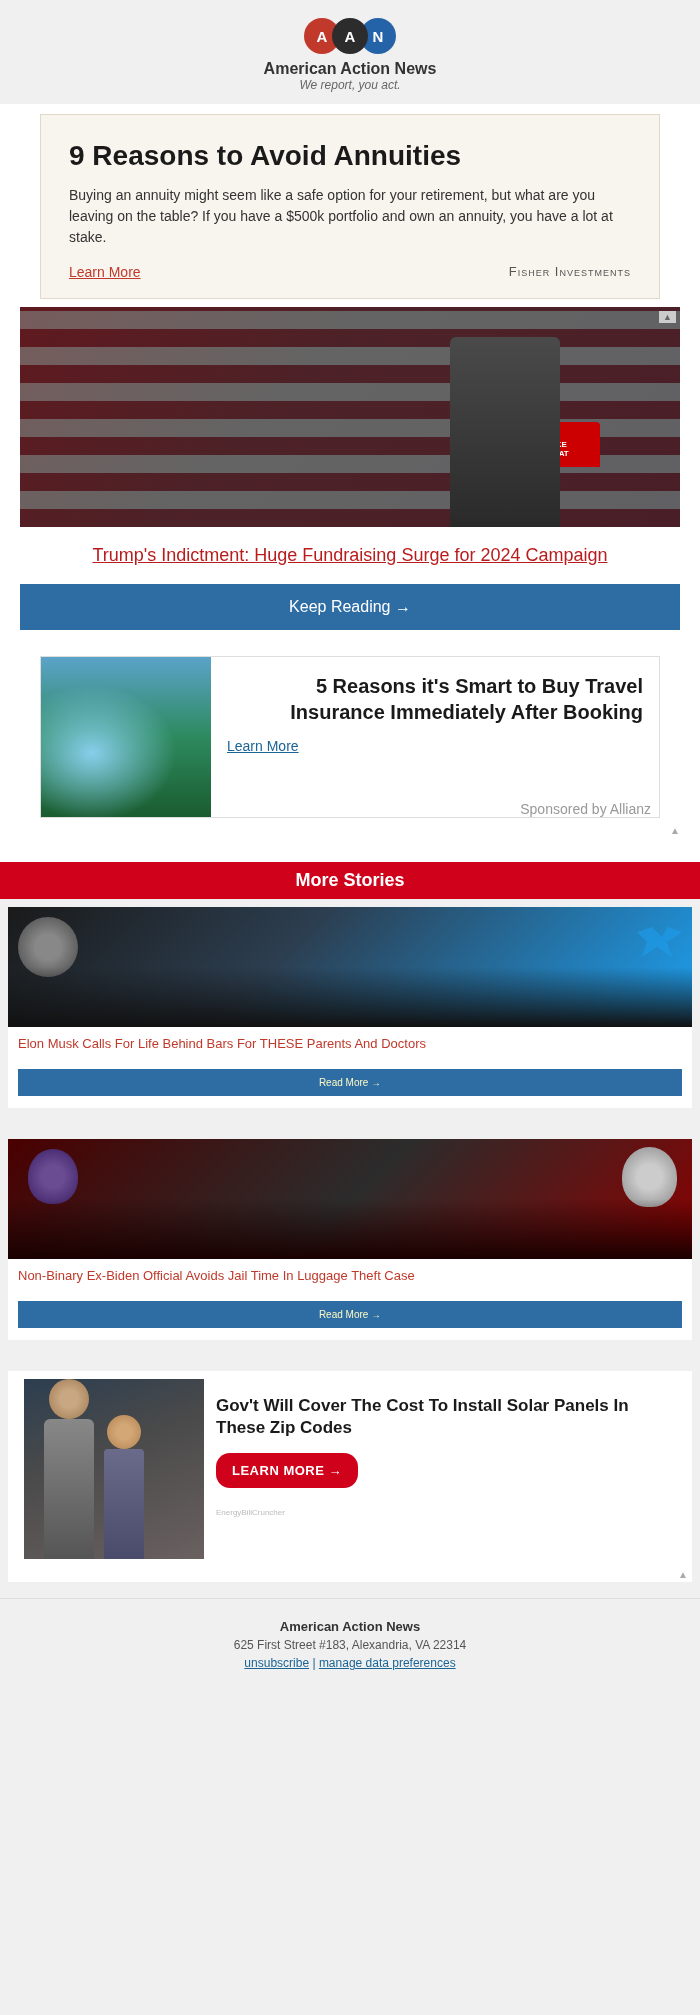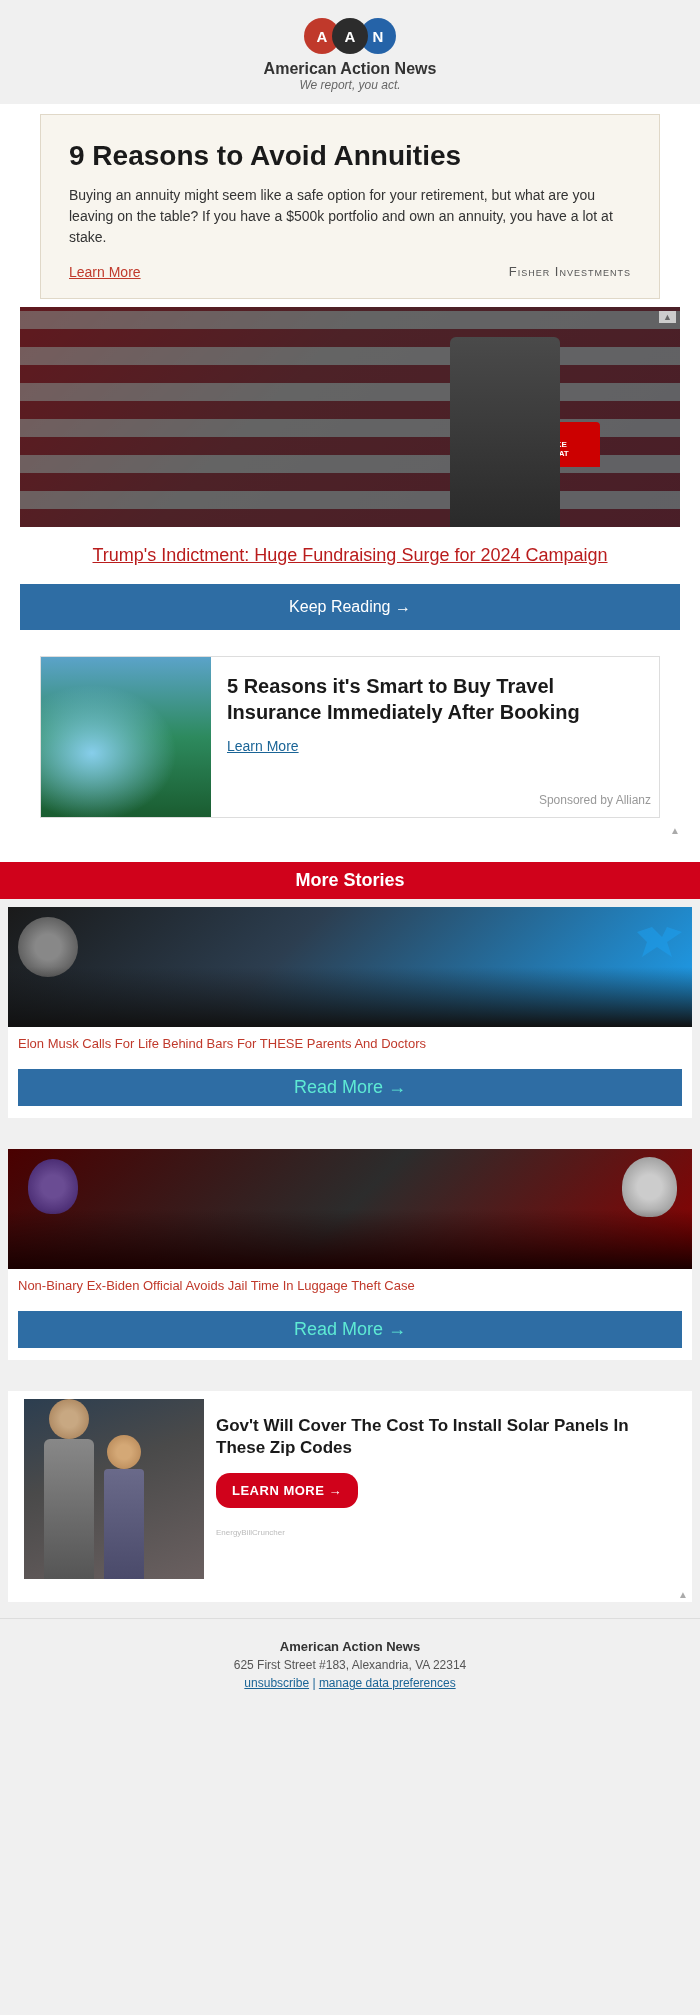--- a/index.html
+++ b/index.html
@@ -194,32 +194,33 @@
     .travel-ad-content {
       padding: 16px;
       flex: 1;
     }
     .travel-ad-title {
       font-size: 20px;
       font-weight: bold;
       color: #1a1a1a;
       line-height: 1.3;
       margin-bottom: 12px;
+      text-align: right;
     }
     .travel-ad-learn {
       color: #1a6496;
       font-size: 14px;
       text-decoration: underline;
       cursor: pointer;
     }
     .travel-ad-sponsor {
       position: absolute;
-      bottom: 10px;
+      bottom: 0;
       right: 8px;
-      font-size: 12px;
+      font-size: 14px;
       color: #999;
     }
 
     
     .more-stories-header {
       background-color: #d0021b;
       text-align: center;
       padding: 8px;
       margin: 16px 0 0;
     }
@@ -255,24 +256,24 @@
     }
     .story-title {
       font-size: 13px;
       color: #c0392b;
       padding: 8px 10px;
       line-height: 1.4;
     }
     .read-more-btn {
       display: block;
       background-color: #2e6da4;
-      color: #5eead4;
+      color: #fef9c3;
       text-align: center;
       padding: 8px;
-      font-size: 18px;
+      font-size: 10px;
       margin: 8px 10px 0;
       cursor: pointer;
       border: none;
       width: calc(100% - 20px);
     }
 
     
     .solar-ad {
       background: white;
       margin: 8px;

